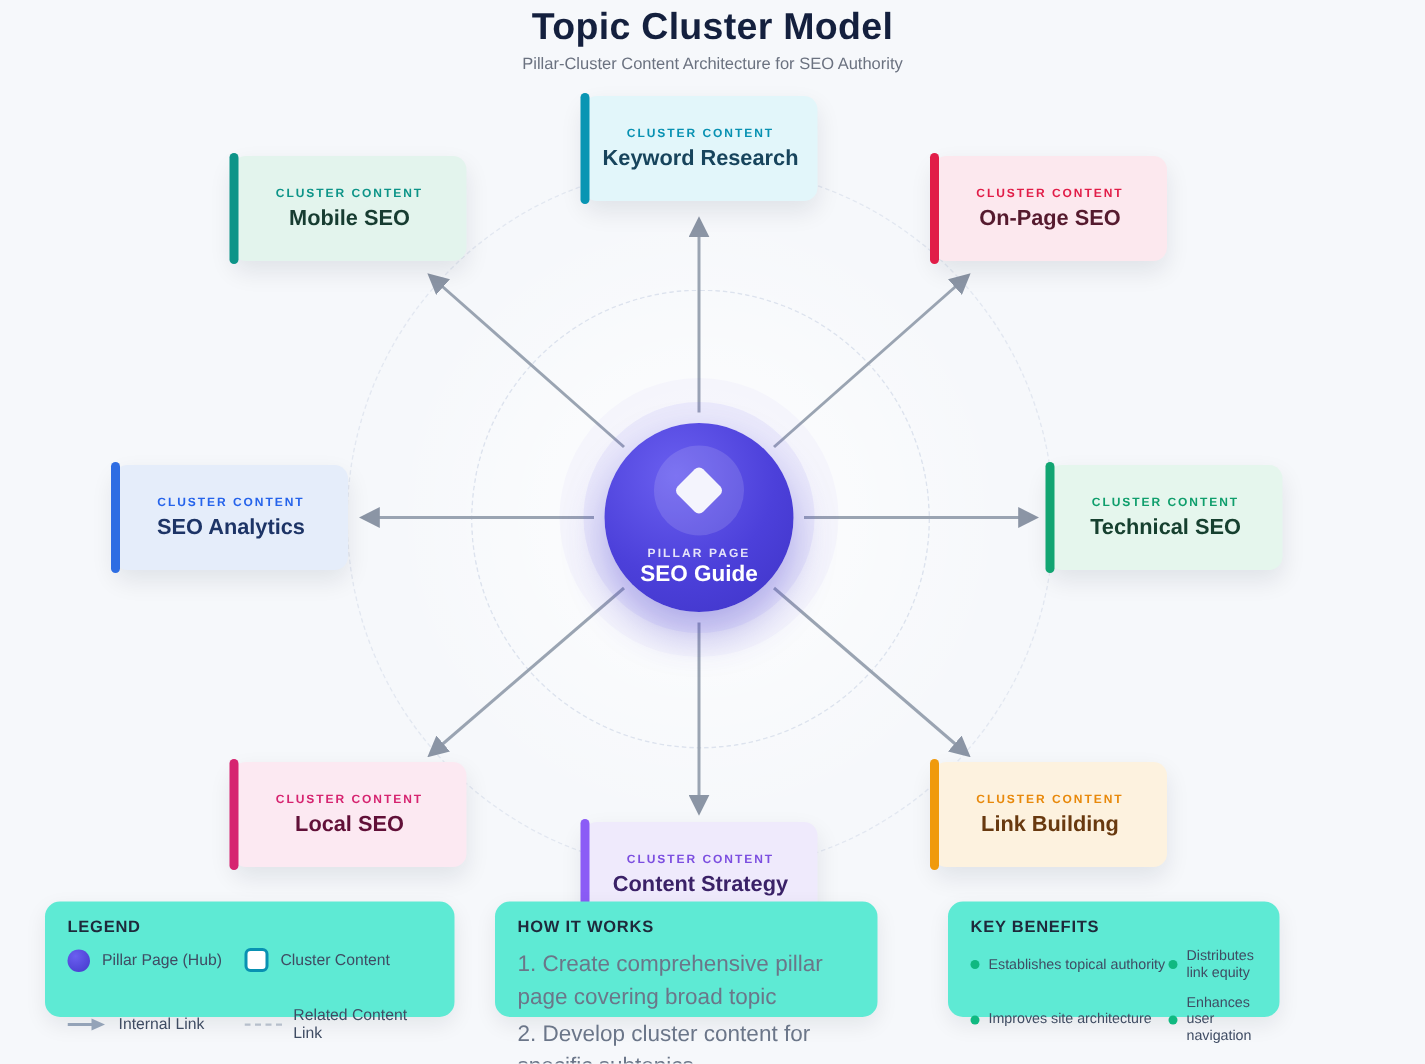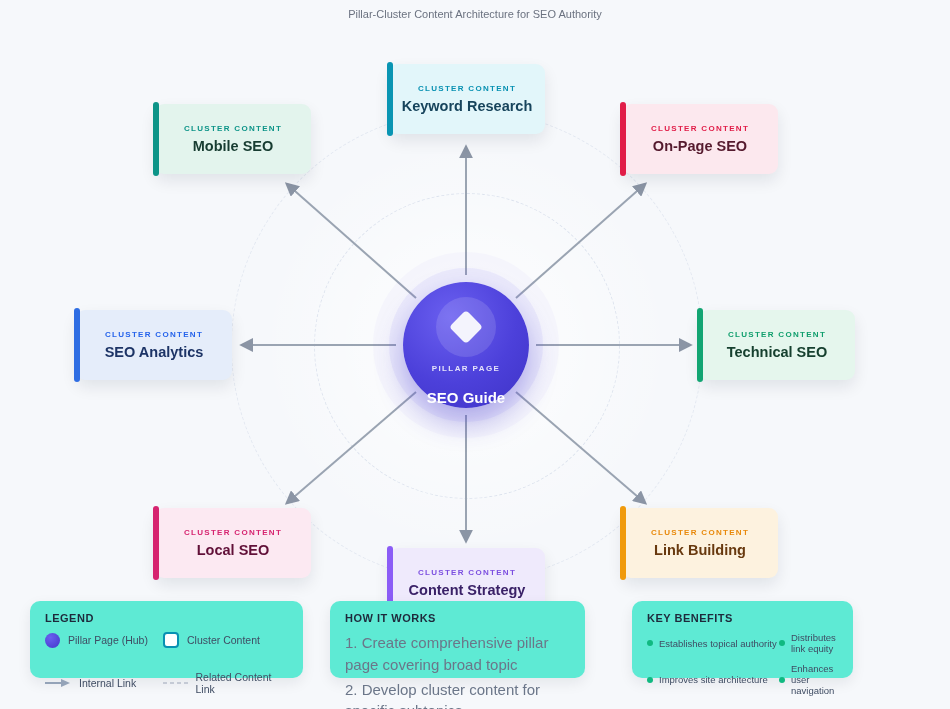--- a/index.html
+++ b/index.html
@@ -28,21 +28,21 @@
 
   
   .hub{position:absolute;left:403px;top:282px;width:126px;height:126px;border-radius:50%;
     background:radial-gradient(circle at 38% 28%,#6a5ff0 0%,#4c40da 55%,#3e33c6 100%);
     box-shadow:0 0 0 14px rgba(118,110,240,.09),0 0 0 30px rgba(118,110,240,.04),0 14px 28px rgba(67,56,202,.38);
     z-index:3;display:flex;flex-direction:column;align-items:center;cursor:pointer;}
   .hub-inner{margin-top:15px;width:60px;height:60px;border-radius:50%;
     background:rgba(255,255,255,.13);display:flex;align-items:center;justify-content:center;}
   .diamond{width:24px;height:24px;background:#f4f4fd;border-radius:4px;transform:rotate(45deg);}
   .hub-label{margin-top:7px;font-size:8px;font-weight:bold;letter-spacing:1.4px;color:rgba(255,255,255,.85);}
-  .hub-title{margin-top:16px;font-size:15px;font-weight:bold;color:#ffffff;}
+  .hub-title{margin-top:1px;font-size:15px;font-weight:bold;color:#ffffff;}
 
   
   .cluster-card{position:absolute;width:156px;height:70px;border-radius:9px;
     background:var(--bg,#eef2f7);box-shadow:0 7px 16px rgba(15,23,42,.09);
     display:flex;flex-direction:column;align-items:center;justify-content:center;gap:5px;
     z-index:2;cursor:pointer;}
   .cluster-card::before{content:"";position:absolute;left:-2px;top:-2px;bottom:-2px;width:6px;
     border-radius:4px;background:var(--accent,#64748b);}
   .card-label{font-size:8px;font-weight:bold;letter-spacing:1.3px;color:var(--label-color,#475569);}
   .card-title{font-size:14.5px;font-weight:bold;color:var(--title-color,#1e293b);}
@@ -79,20 +79,21 @@
 </head>
 <body>
 
 <div class="stage">
 
   <div class="hub-glow"></div>
   <div class="ring ring-outer"></div>
   <div class="ring ring-inner"></div>
 
   <div class="header">
+    <h1 class="page-title">Topic Cluster Model</h1>
     <p class="page-subtitle">Pillar-Cluster Content Architecture for SEO Authority</p>
   </div>
 
   <svg class="links" width="950" height="709">
     <defs>
       <marker id="arrow" viewBox="0 0 10 10" refX="8" refY="5" markerWidth="7" markerHeight="7" orient="auto">
         <path d="M0,0 L10,5 L0,10 z" fill="#8b95a5"></path>
       </marker>
     </defs>
     <g stroke="#9aa4b2" stroke-width="2">

